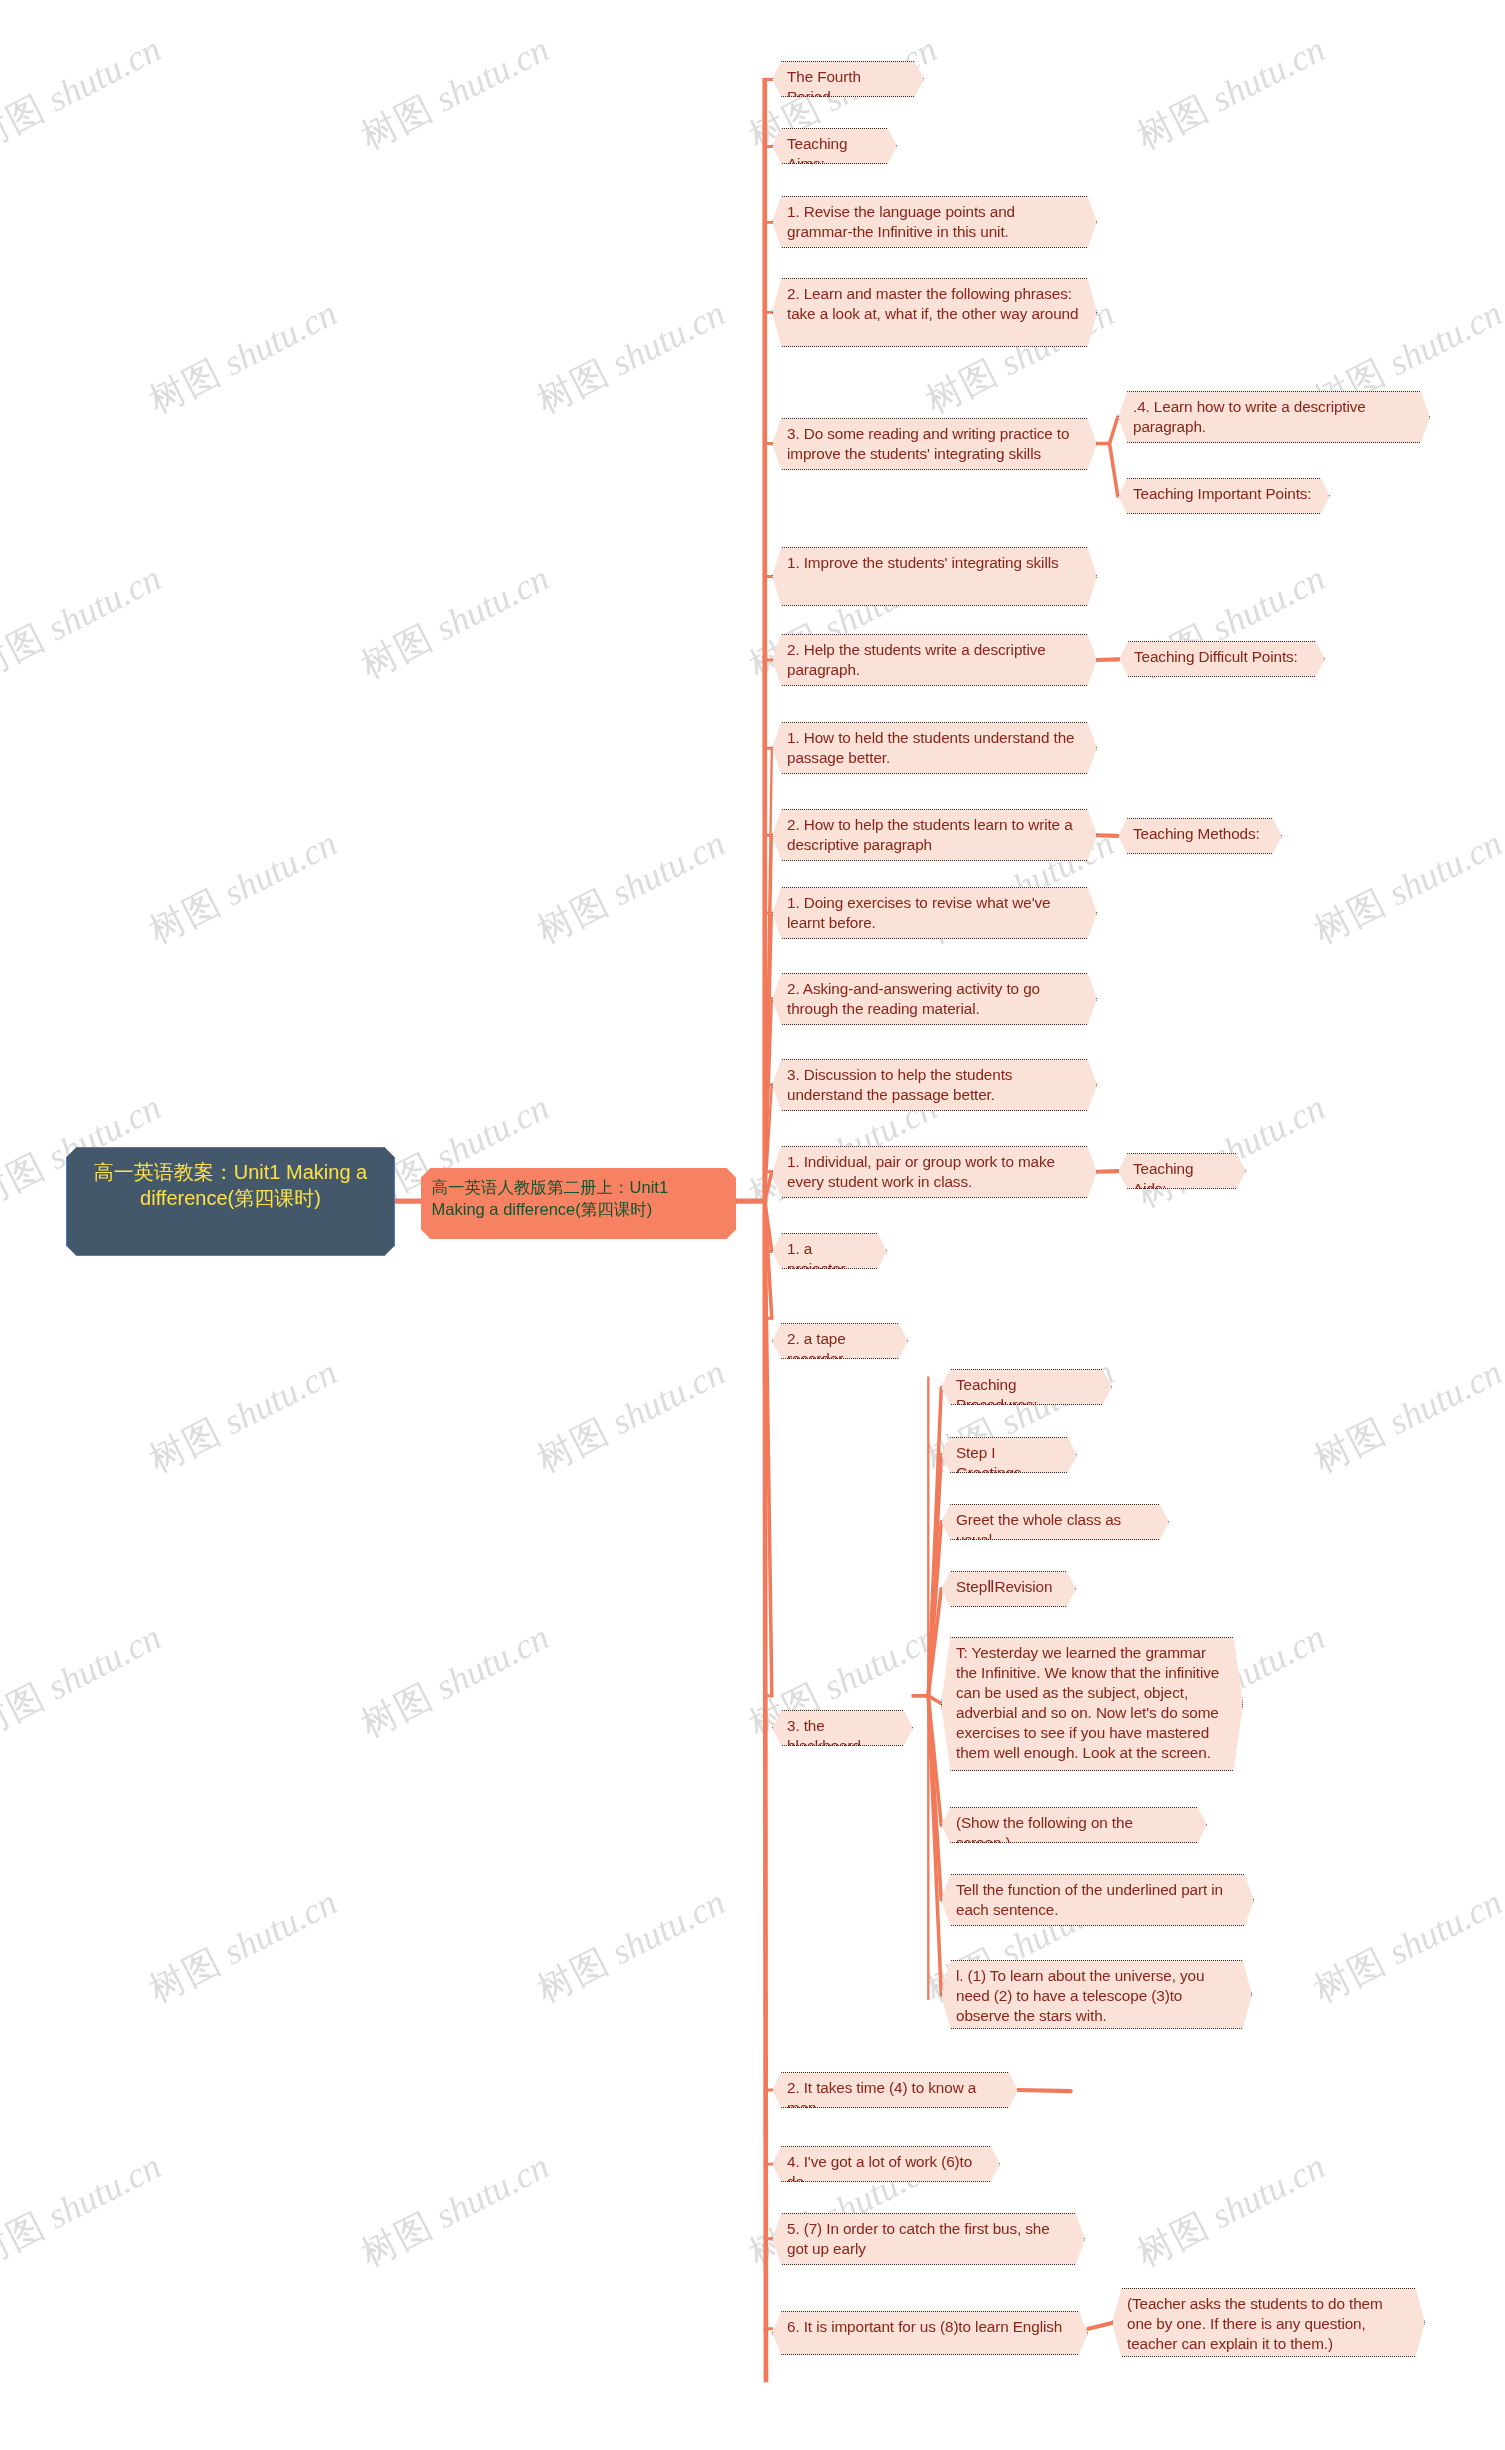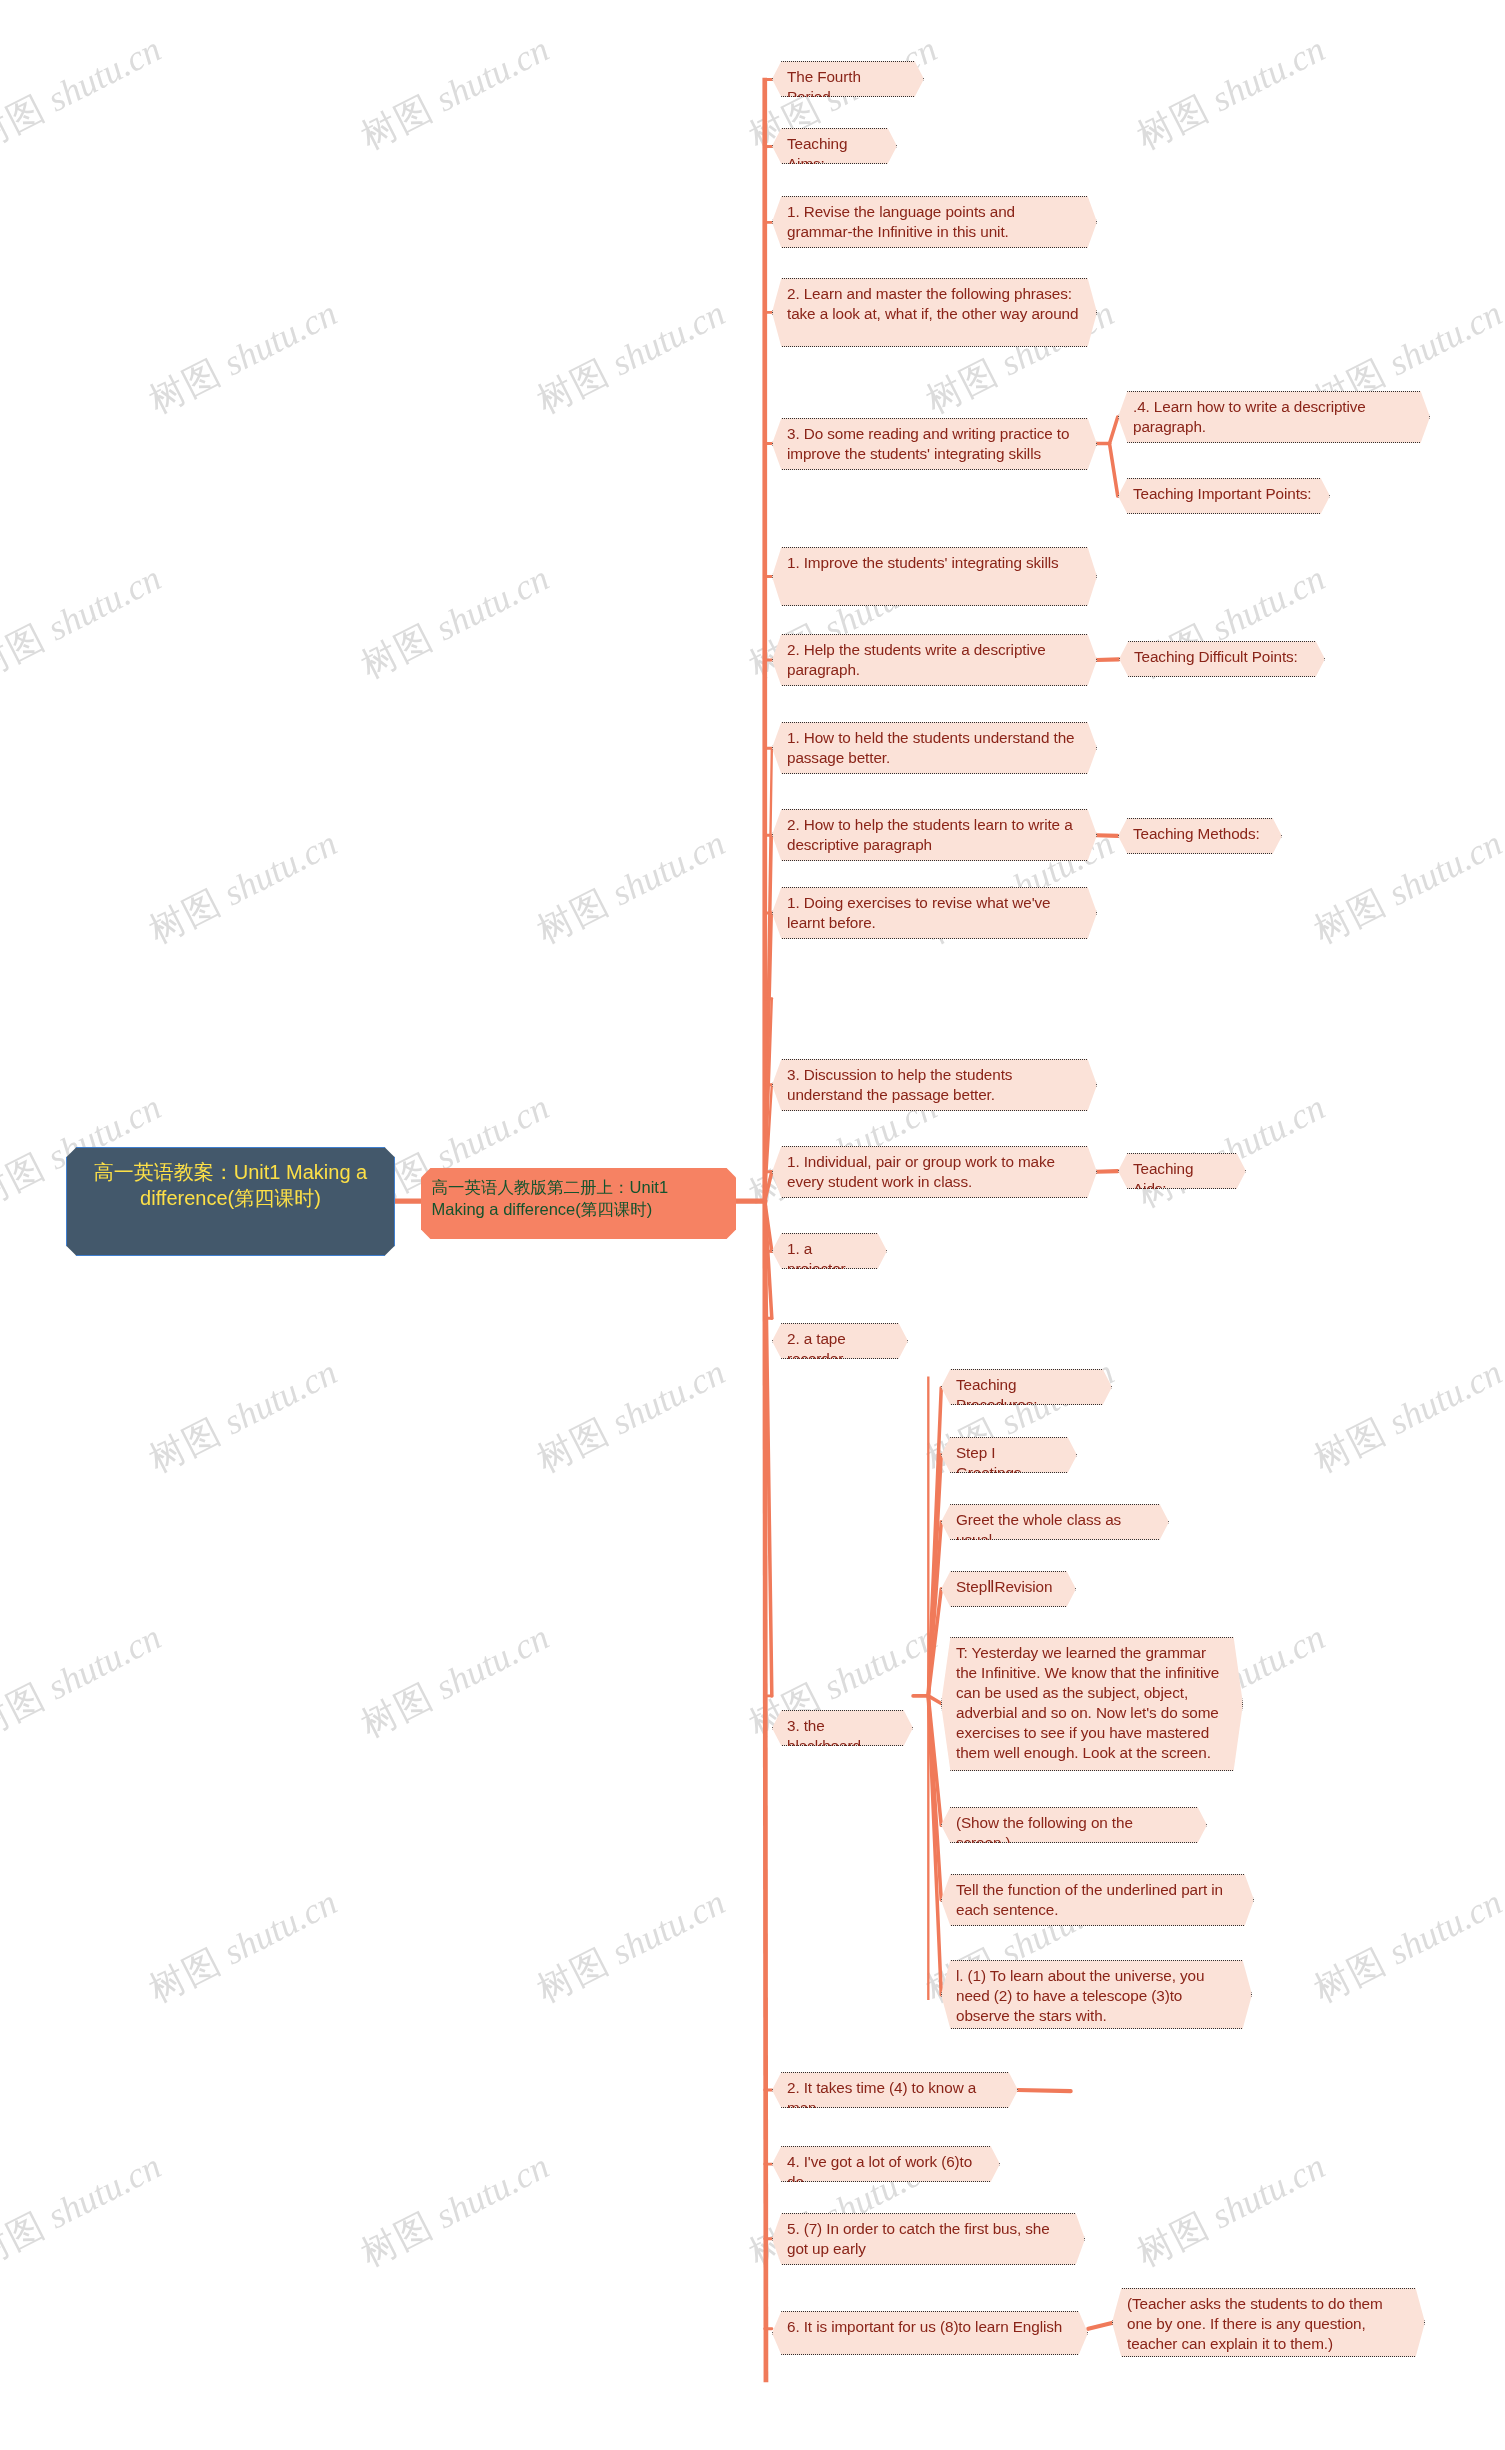--- a/index.html
+++ b/index.html
@@ -240,20 +240,23 @@
     </div>
 
   <div class="node leaf" style="left:1118px; top:818px; width:164px; height:36px;">
     <span class="txt">Teaching Methods:</span>
     </div>
 
   <div class="node leaf" style="left:772px; top:887px; width:325px; height:52px;">
     <span class="txt">1. Doing exercises to revise what we've learnt before.</span>
     </div>
 
+  <div class="node leaf" style="left:772px; top:973px; width:325px; height:52px;">
+    <span class="txt">2. Asking-and-answering activity to go through the reading material.</span>
+    </div>
 
   <div class="node leaf" style="left:772px; top:1059px; width:325px; height:52px;">
     <span class="txt">3. Discussion to help the students understand the passage better.</span>
     </div>
 
   <div class="node leaf" style="left:772px; top:1146px; width:325px; height:52px;">
     <span class="txt">1. Individual, pair or group work to make every student work in class.</span>
     </div>
 
   <div class="node leaf" style="left:1118px; top:1153px; width:128px; height:36px;">

